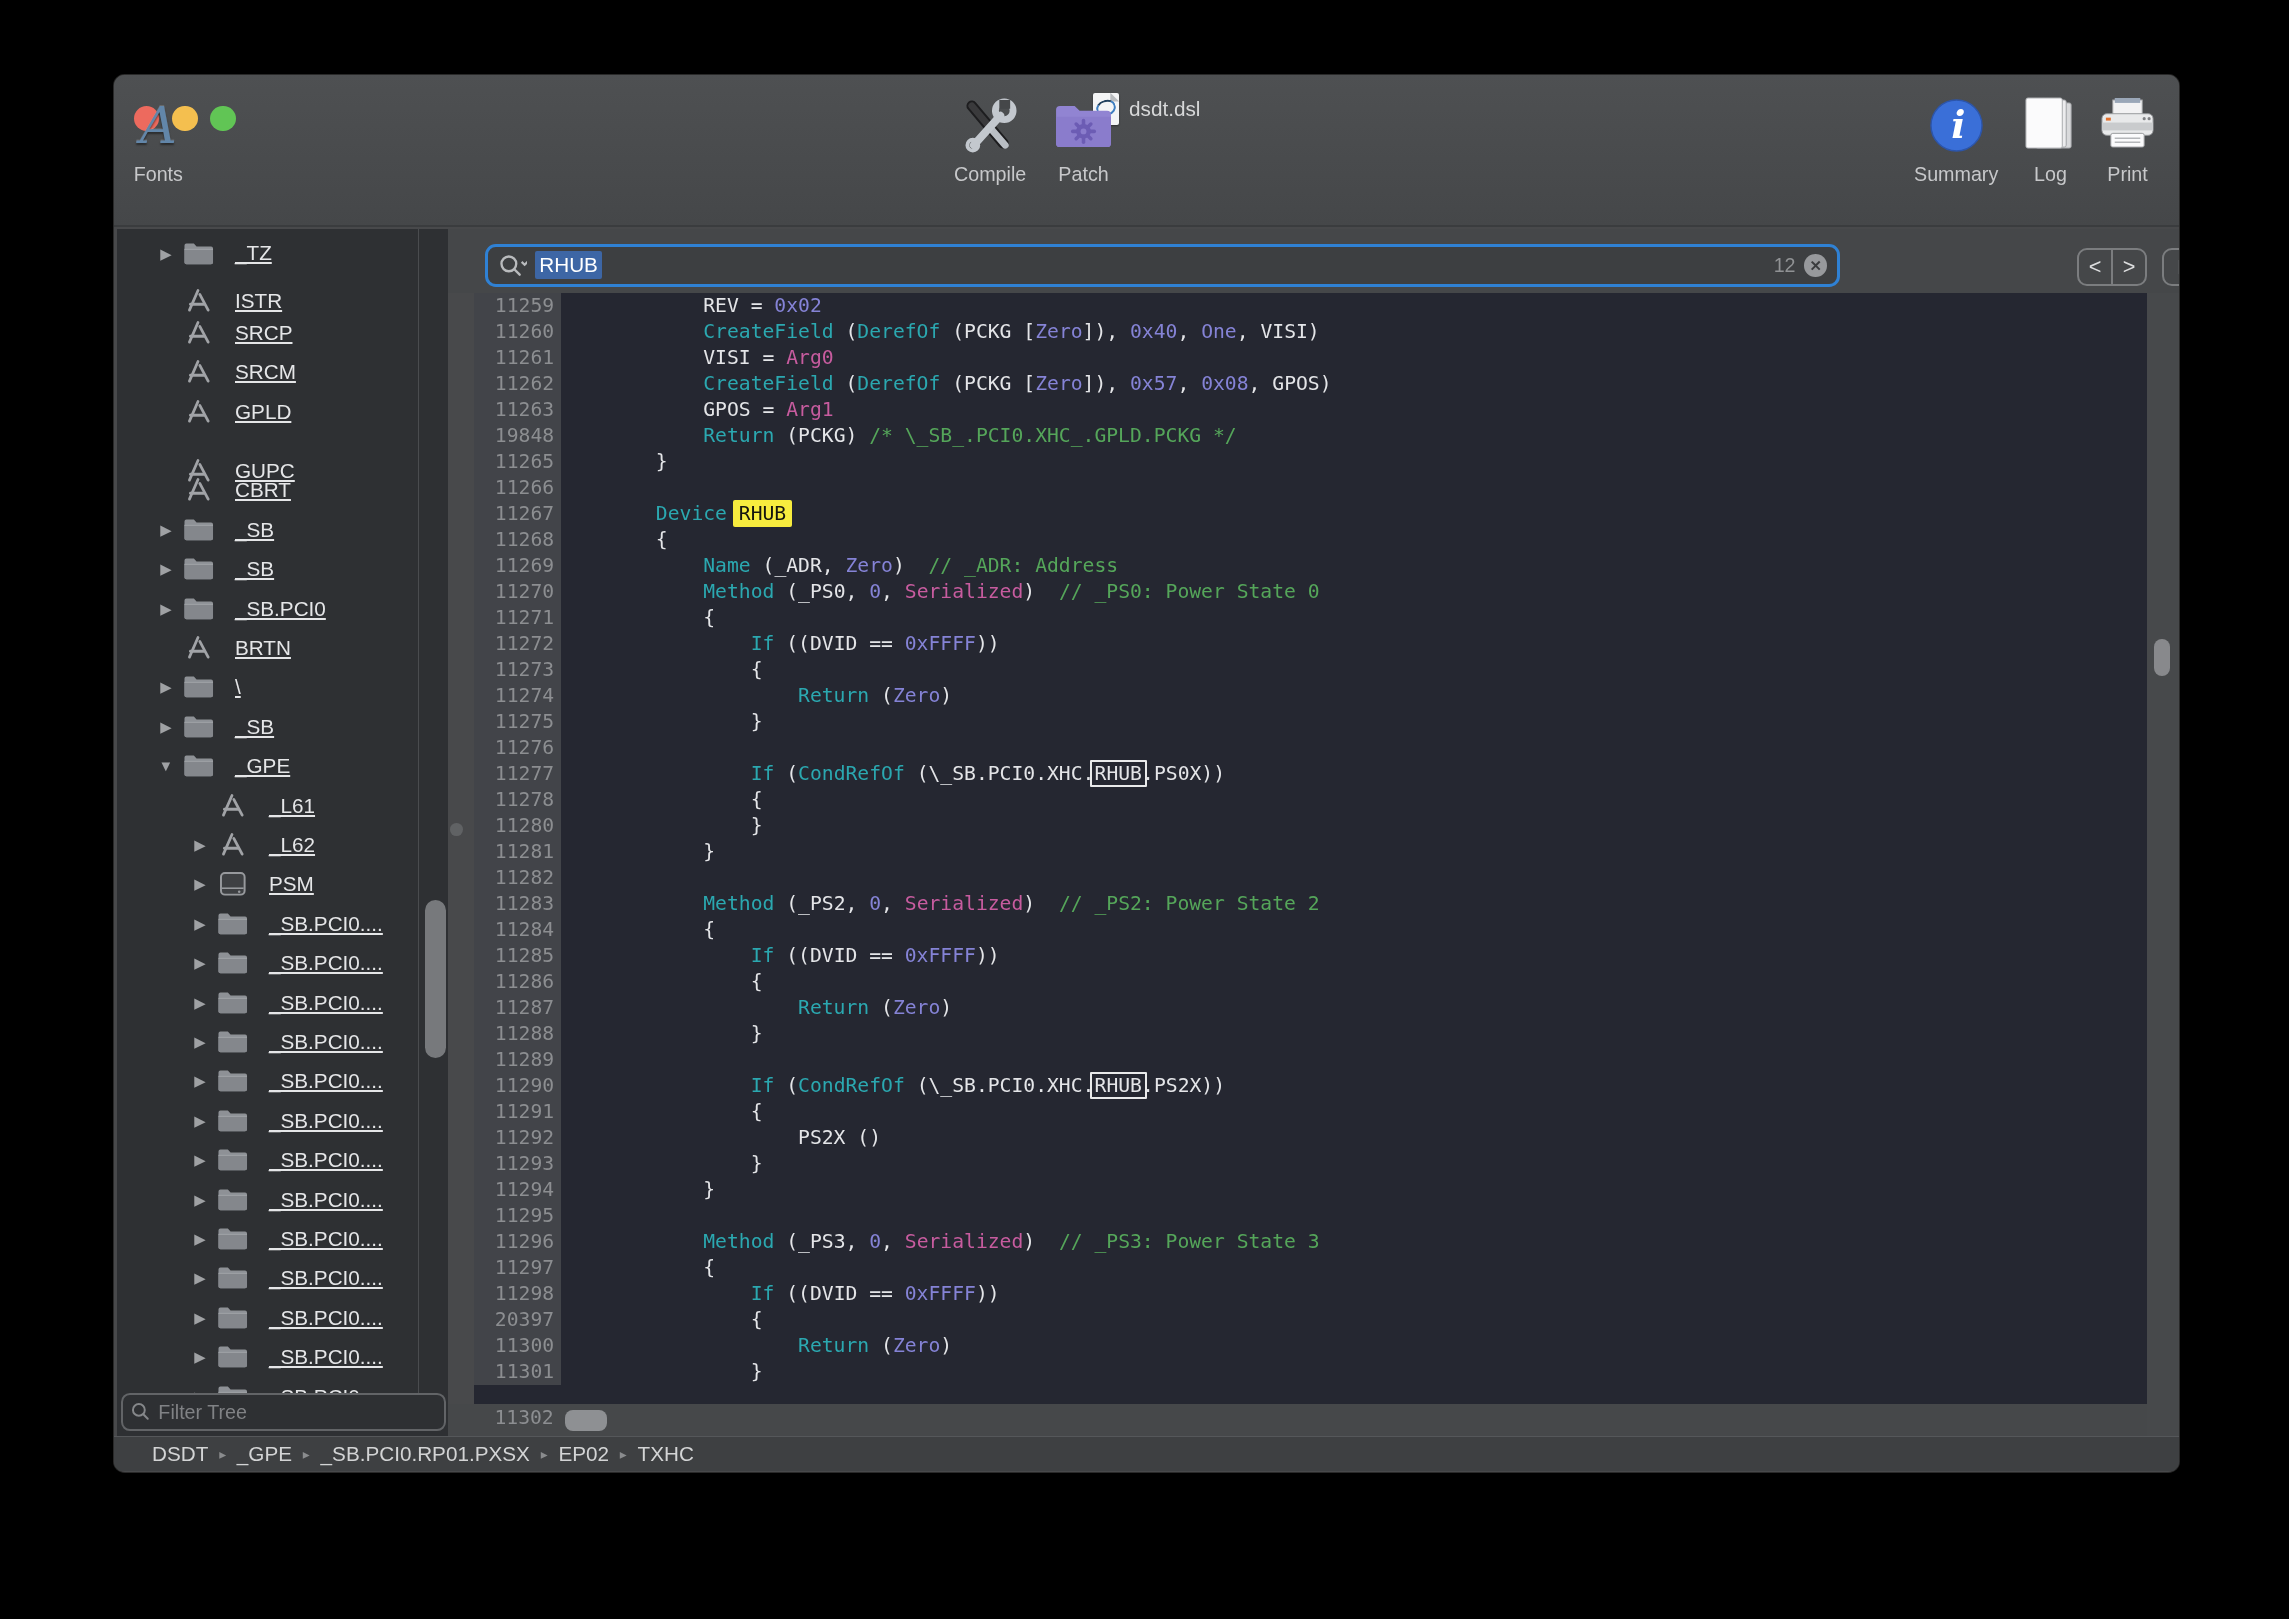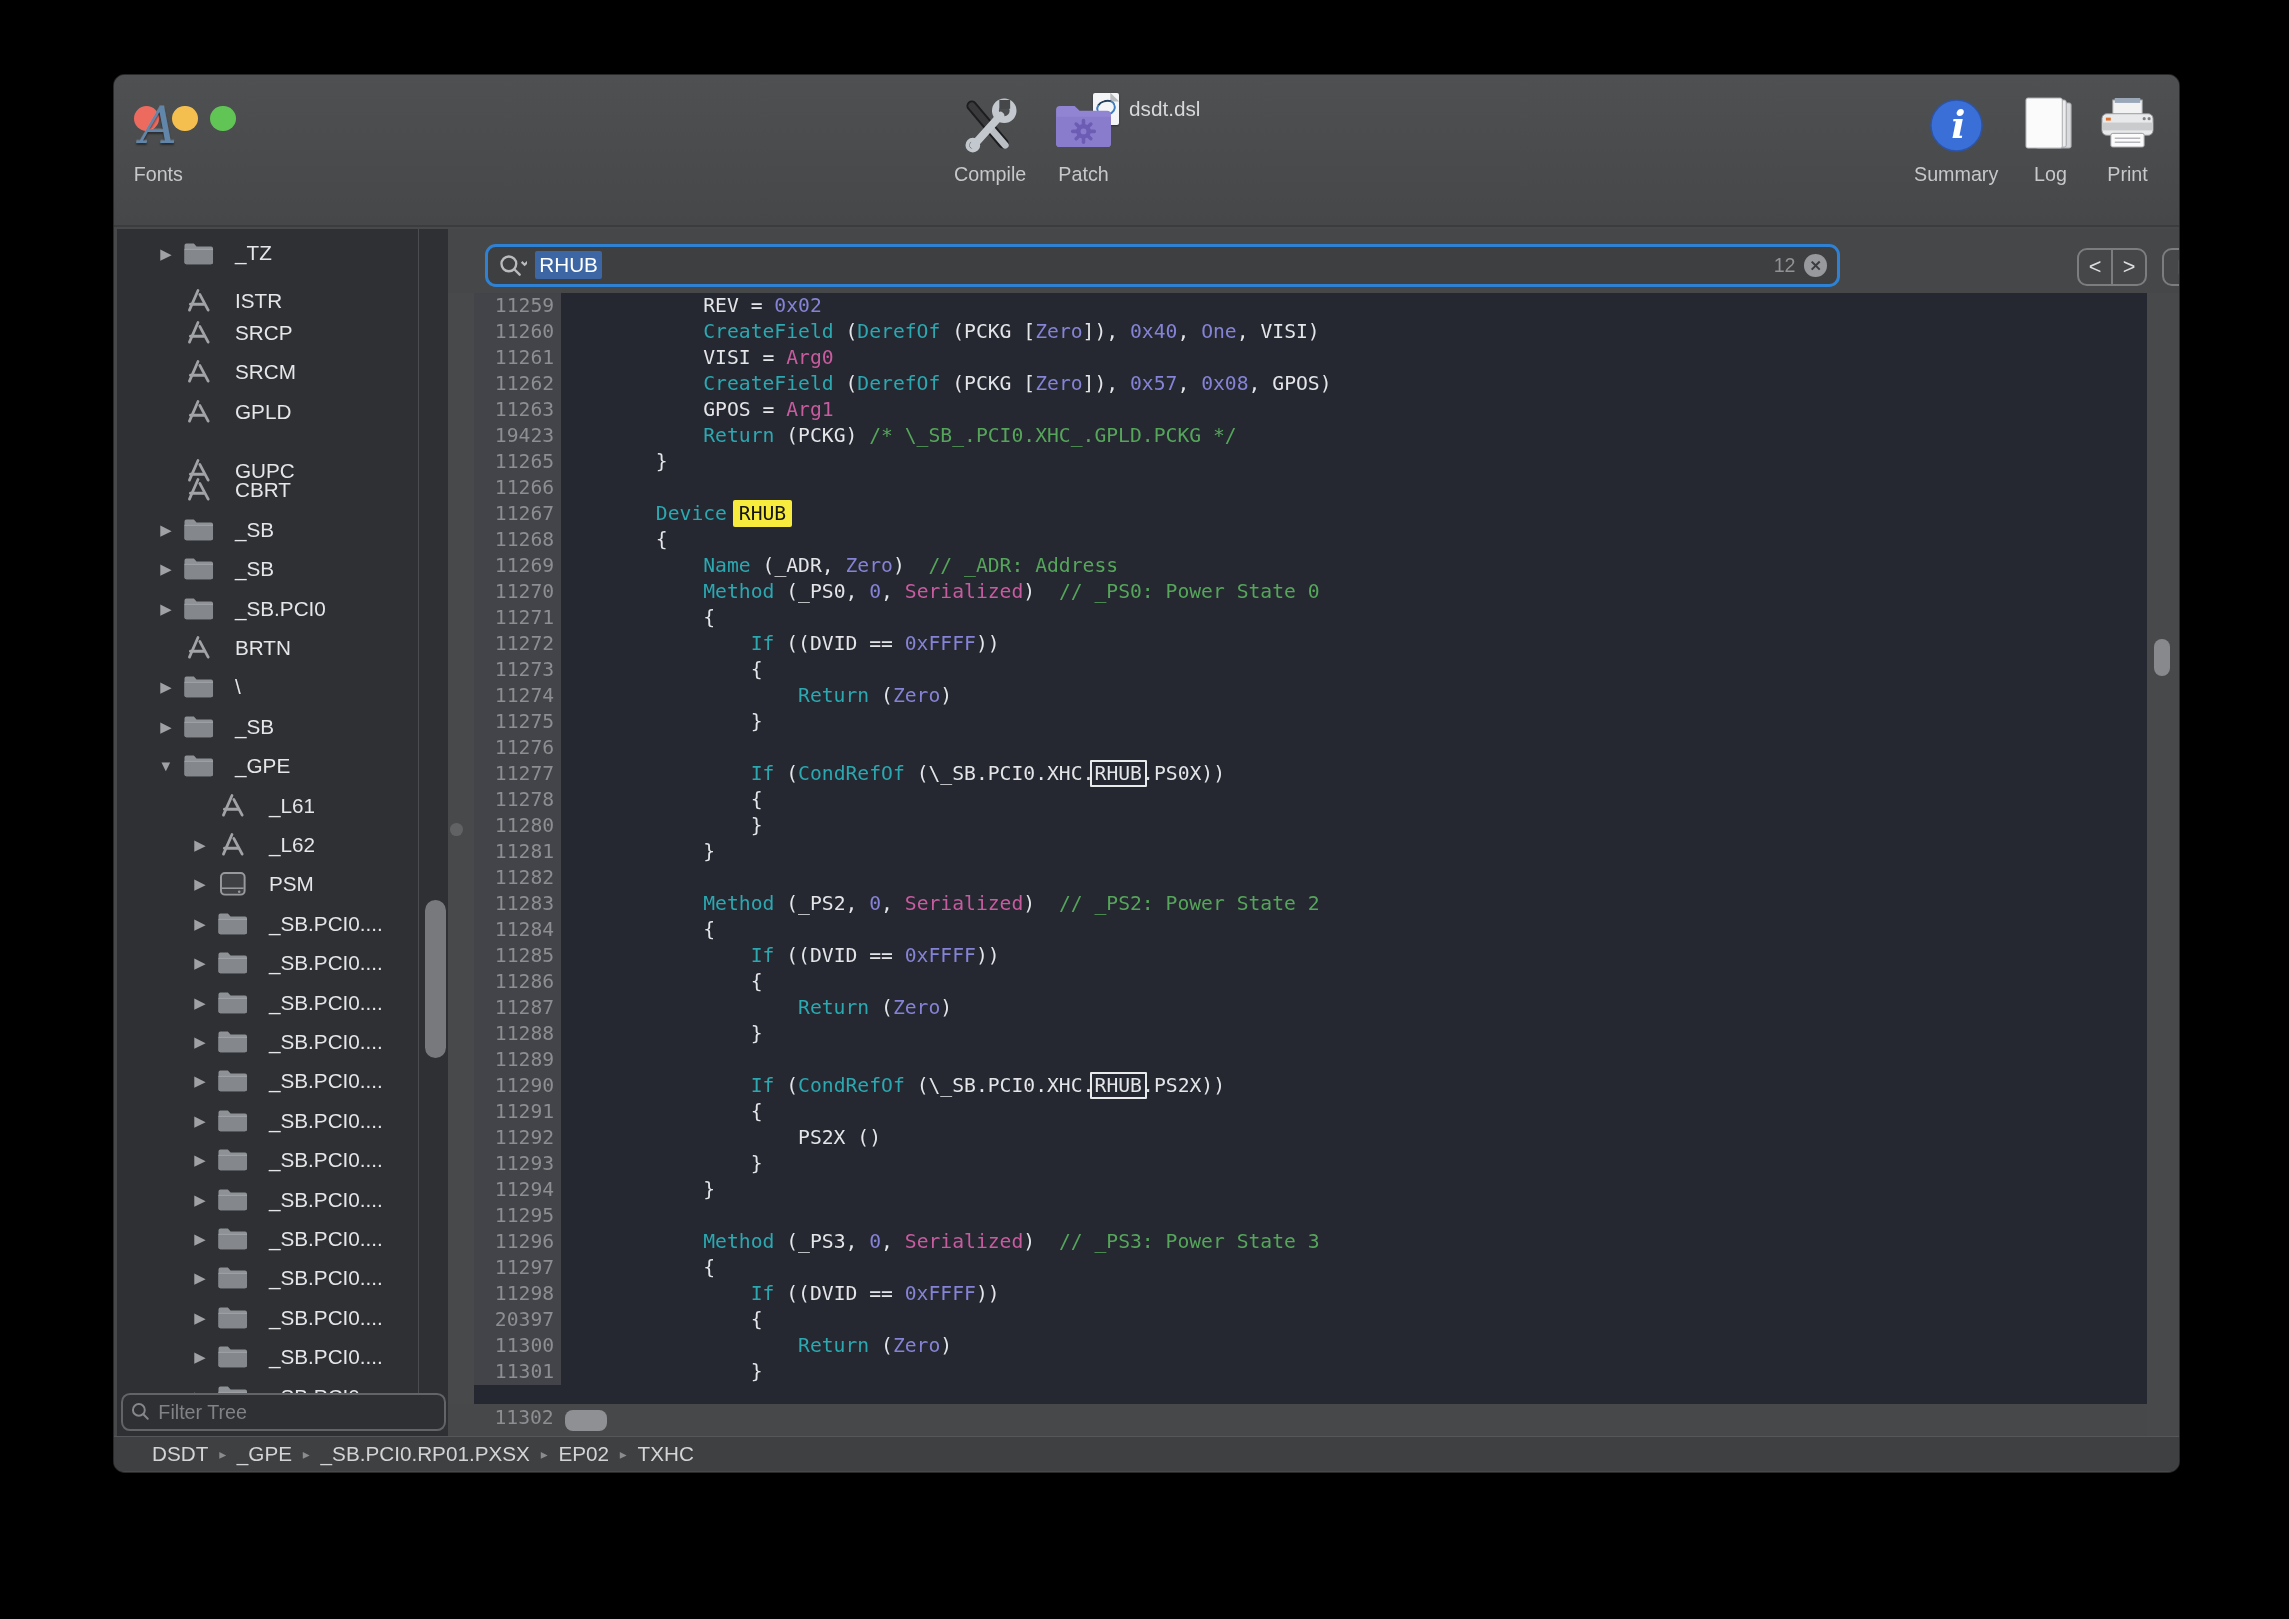--- a/index.html
+++ b/index.html
@@ -29,21 +29,21 @@
   .seg{position:absolute;left:1629px;top:18.7px;width:70px;height:38px;border:2px solid #7b7d7f;border-radius:9.9px;display:flex;}
   .seg .half{flex:1;display:flex;align-items:center;justify-content:center;color:#dcddde;font-size:21.7px;}
   .seg .half:first-child{border-right:2px solid #7b7d7f;}
   .donebtn{position:absolute;left:1714px;top:18.7px;width:80px;height:38px;border:2px solid #7b7d7f;border-radius:9.9px;color:#e3e4e5;font-size:20.7px;display:flex;align-items:center;justify-content:center;}
   
   .sidebar{position:absolute;left:3px;top:154px;width:331px;height:1208px;background:#2e3033;}
   .tree{position:absolute;left:0;top:0;width:100%;height:1167px;overflow:hidden;}
   .trow{position:absolute;left:0;width:100%;height:39px;display:flex;align-items:center;color:#e5e6e8;font-size:20.7px;}
   .tri{position:absolute;width:19.7px;color:#9fa1a4;font-size:14.8px;text-align:center;}
   .ticon{position:absolute;width:33px;height:29.6px;display:flex;align-items:center;justify-content:center;}
-  .tlbl{position:absolute;white-space:nowrap;}
+  .tlbl{position:absolute;white-space:nowrap;text-decoration:underline;}
   .strack{position:absolute;left:301px;top:0;width:1px;height:1167px;background:#4a4c4f;}
   .sthumb{position:absolute;left:308px;top:671px;width:20.7px;height:158px;background:#77797c;border-radius:10.8px;}
   .ffield{position:absolute;left:3.9px;bottom:5.9px;width:325px;height:38px;border:2px solid #626467;border-radius:8.9px;background:#2e3033;display:flex;align-items:center;padding:0 7.9px;color:#808285;font-size:19.7px;gap:7.9px;}
   .splitdot{position:absolute;left:336px;top:748px;width:12.8px;height:12.8px;border-radius:50%;background:#606264;}
   
   .editor{position:absolute;left:360px;top:218px;width:1705px;height:1111px;background:#252731;overflow:hidden;}
   .line{display:flex;height:26px;font-family:"DejaVu Sans Mono",monospace;font-size:19.7px;line-height:26px;}
   .ln{width:87px;flex:0 0 87px;background:#424449;color:#8c8e91;text-align:right;padding-right:6.9px;}
   .cd{flex:1;white-space:pre;color:#e4e5e8;}
   .k{color:#2ba8b0;} .n{color:#8583d6;} .a{color:#c75c9f;} .c{color:#55a65a;} .p{color:#e4e5e8;}
@@ -553,21 +553,21 @@
       </div>
       <div class="line">
         <div class="ln">11262</div>
         <div class="cd"><span class="p">            </span><span class="k">CreateField</span><span class="p"> (</span><span class="k">DerefOf</span><span class="p"> (PCKG [</span><span class="n">Zero</span><span class="p">]), </span><span class="n">0x57</span><span class="p">, </span><span class="n">0x08</span><span class="p">, GPOS)</span></div>
       </div>
       <div class="line">
         <div class="ln">11263</div>
         <div class="cd"><span class="p">            GPOS = </span><span class="a">Arg1</span></div>
       </div>
       <div class="line">
-        <div class="ln">19423</div>
+        <div class="ln">19848</div>
         <div class="cd"><span class="p">            </span><span class="k">Return</span><span class="p"> (PCKG) </span><span class="c">/* \_SB_.PCI0.XHC_.GPLD.PCKG */</span></div>
       </div>
       <div class="line">
         <div class="ln">11265</div>
         <div class="cd"><span class="p">        }</span></div>
       </div>
       <div class="line">
         <div class="ln">11266</div>
         <div class="cd"></div>
       </div>

